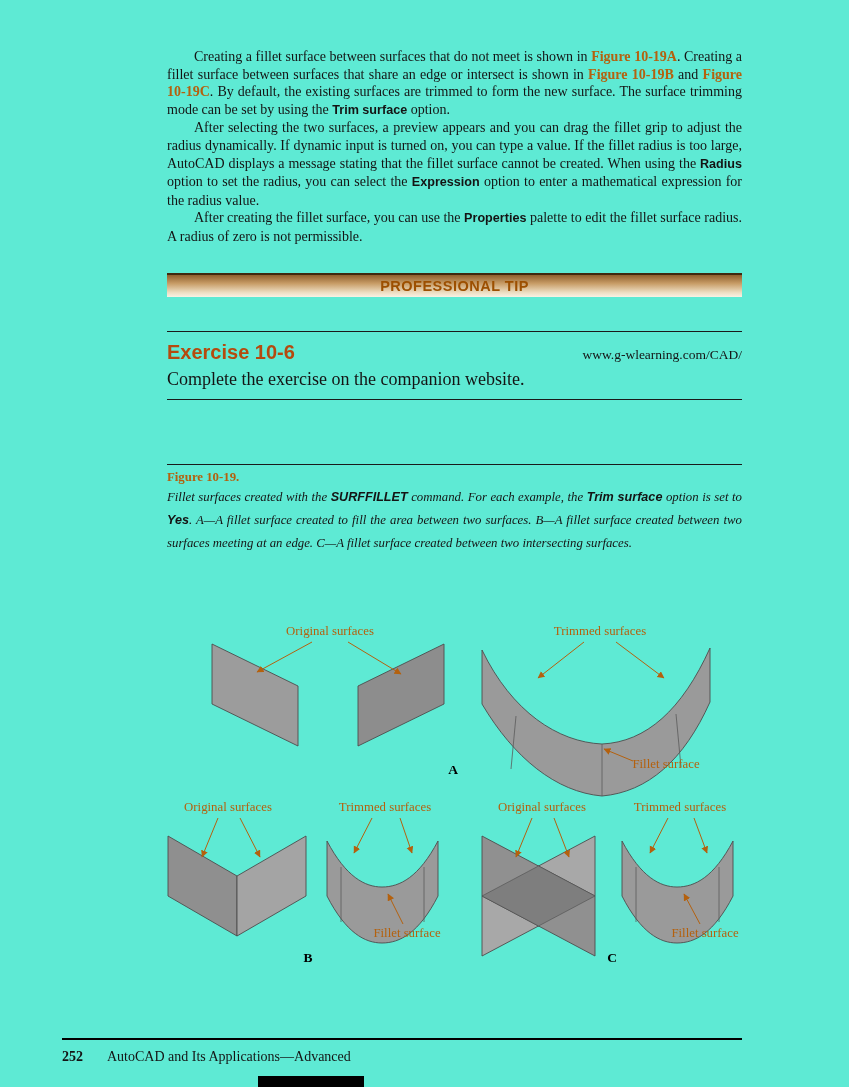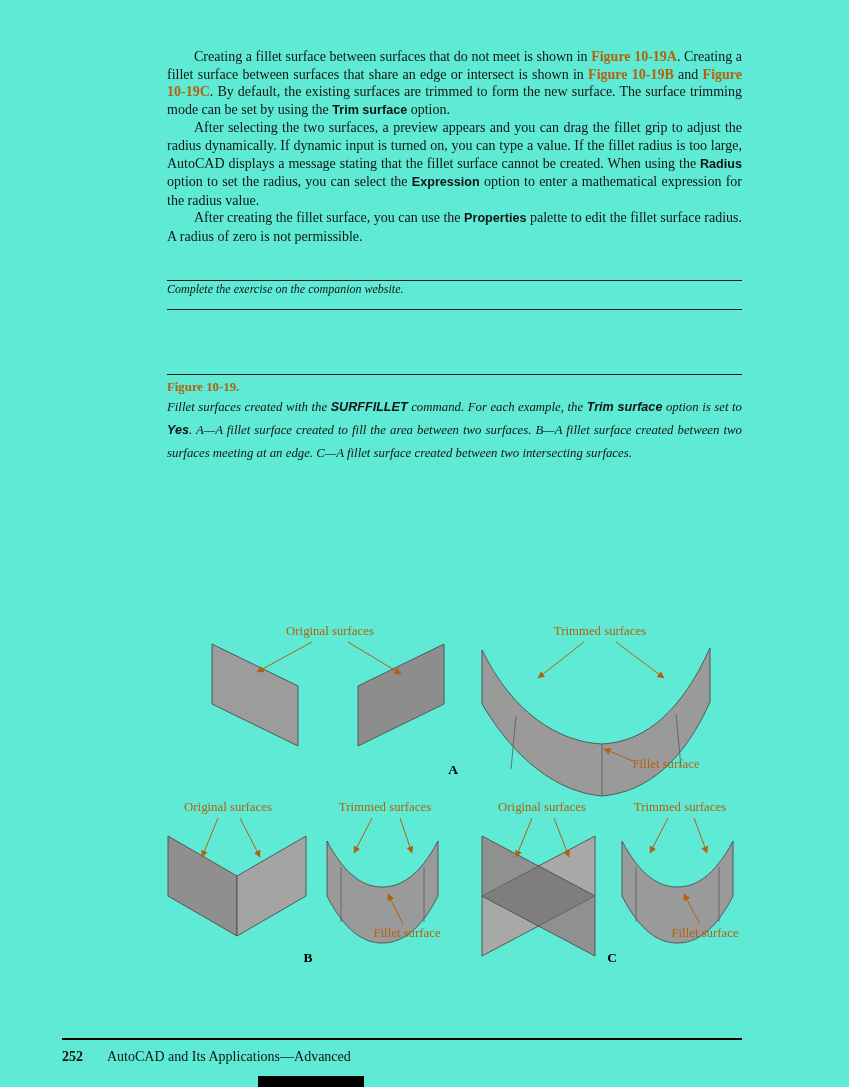--- a/index.html
+++ b/index.html
@@ -23,21 +23,21 @@
 
   .rule { border-top:1.6px solid #1a1a1a; height:0; }
   .rule-1 { margin-top:34px; }
   .rule-2 { margin-top:11px; }
   .rule-3 { margin-top:64px; }
 
   .exercise-row { display:flex; justify-content:space-between; align-items:baseline; margin-top:9px; }
   .exercise-title { font-family:"Liberation Sans", sans-serif; font-weight:bold; font-size:20px;
     color:var(--heading,#b54a0e); }
   .exercise-url { font-size:13.5px; color:#141414; text-decoration:none; }
-  .exercise-body { font-size:12px; line-height:17.6px;font-style:italic; }
+  .exercise-body { margin-top:7px; font-size:18px; line-height:17.6px; }
 
   .figure-label { margin-top:5px; font-weight:bold; font-size:12.8px; color:var(--accent,#b4610e); line-height:15.6px; }
   .figure-caption { font-size:12.8px; line-height:23px; text-align:justify;font-style:italic; }
 
   .figure-area { position:absolute; left:160px; top:620px; width:590px; height:362px; }
   .figure-area svg { position:absolute; left:0; top:0; }
   .dlabel { position:absolute; transform:translateX(-50%); font-size:12.8px; white-space:nowrap;
     color:var(--accent,#b4610e); }
   .dletter { position:absolute; transform:translateX(-50%); font-weight:bold; font-size:13.5px; color:#000; }
 
@@ -50,23 +50,30 @@
 </head>
 <body>
 
 <div class="page">
 
   <div class="content">
     <p class="body indent"><span>Creating a fillet surface between surfaces that do not meet is shown in </span><span class="seg-ref">Figure 10-19A</span><span>. Creating a fillet surface between surfaces that share an edge or intersect is shown in </span><span class="seg-ref">Figure 10-19B</span><span> and </span><span class="seg-ref">Figure 10-19C</span><span>. By default, the existing surfaces are trimmed to form the new surface. The surface trimming mode can be set by using the </span><span class="seg-cmd">Trim surface</span><span> option.</span></p>
     <p class="body indent"><span>After selecting the two surfaces, a preview appears and you can drag the fillet grip to adjust the radius dynamically. If dynamic input is turned on, you can type a value. If the fillet radius is too large, AutoCAD displays a message stating that the fillet surface cannot be created. When using the </span><span class="seg-cmd">Radius</span><span> option to set the radius, you can select the </span><span class="seg-cmd">Expression</span><span> option to enter a mathematical expression for the radius value.</span></p>
     <p class="body indent"><span>After creating the fillet surface, you can use the </span><span class="seg-cmd">Properties</span><span> palette to edit the fillet surface radius. A radius of zero is not permissible.</span></p>
 
+    <div class="tip-banner">
+      <span>PROFESSIONAL TIP</span>
+    </div>
 
     <div class="rule rule-1"></div>
 
+    <div class="exercise-row">
+      <span class="exercise-title">Exercise 10-6</span>
+      <span class="exercise-url">www.g-wlearning.com/CAD/</span>
+    </div>
     <p class="exercise-body">Complete the exercise on the companion website.</p>
 
     <div class="rule rule-2"></div>
 
     <div class="rule rule-3"></div>
     <div class="figure-label">Figure 10-19.</div>
     <p class="figure-caption"><span>Fillet surfaces created with the </span><span class="seg-cmd">SURFFILLET</span><span> command. For each example, the </span><span class="seg-cmd">Trim surface</span><span> option is set to </span><span class="seg-cmd">Yes</span><span>. A—A fillet surface created to fill the area between two surfaces. B—A fillet surface created between two surfaces meeting at an edge. C—A fillet surface created between two intersecting surfaces.</span></p>
   </div>
 
   <div class="figure-area">

